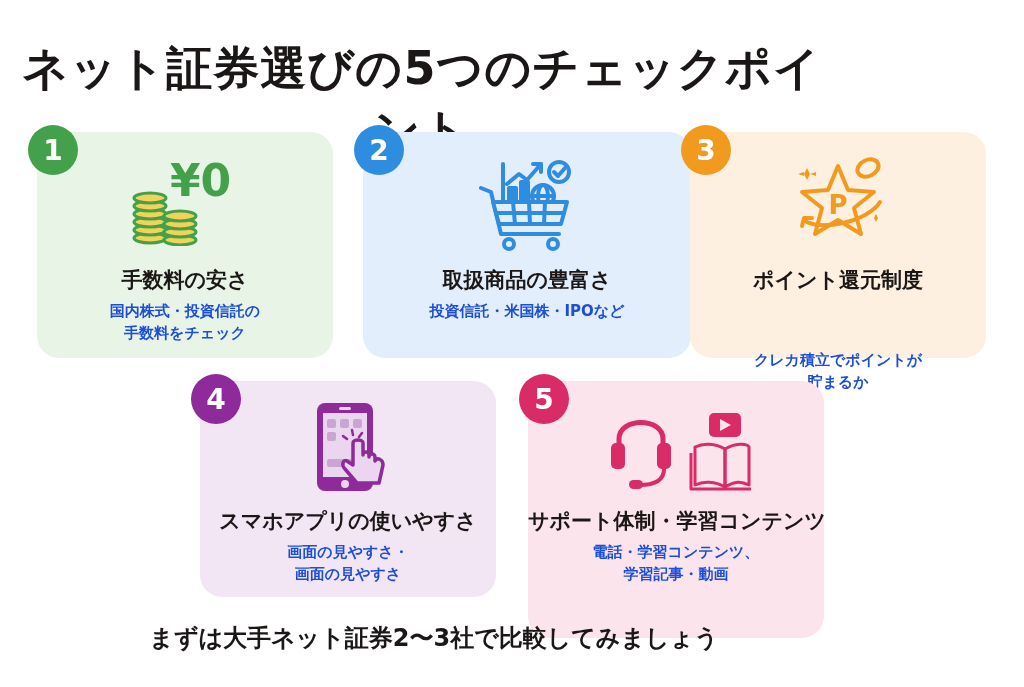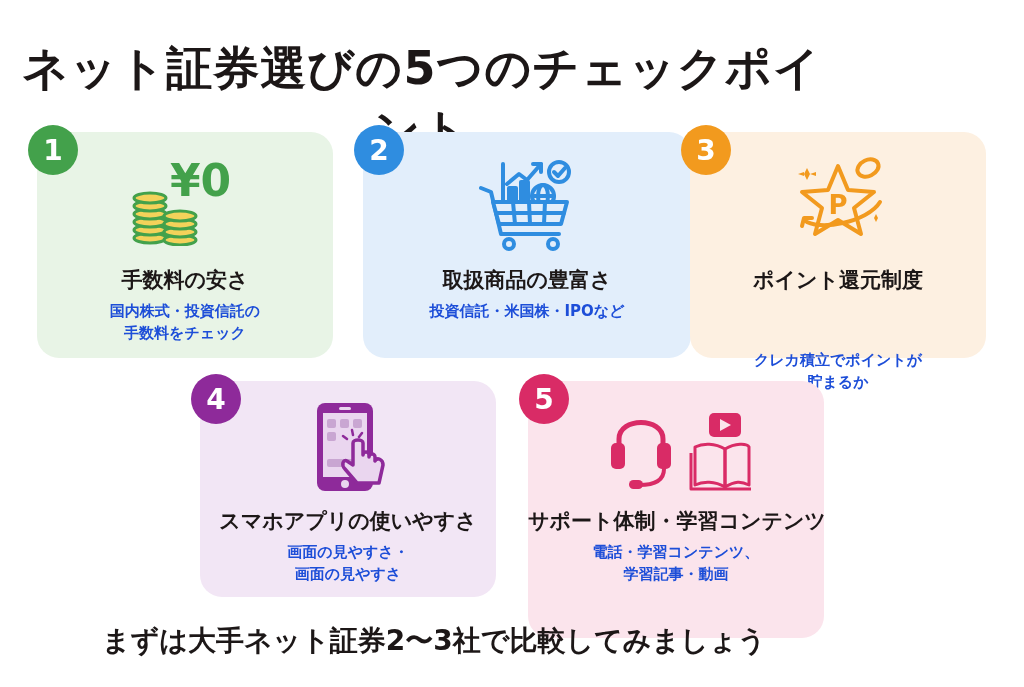--- a/index.html
+++ b/index.html
@@ -27,21 +27,21 @@
     font-size: 21px; font-weight: bold; color: #1c1717; white-space: nowrap;
   }
   .card-desc {
     position: absolute; left: 0; width: 100%; text-align: center;
     font-size: 15px; font-weight: bold; color: #1d4ed8; line-height: 22px;
   }
   .card-desc span { display: block; }
 
   .footer {
     position: absolute; left: 0; top: 622px; width: 868px; text-align: center;
-    font-size: 28px; font-weight: bold; color: #1c1717;
+    font-size: 24px; font-weight: bold; color: #1c1717;
   }
 </style>
 </head>
 <body>
 
 <div class="title">ネット証券選びの5つのチェックポイント</div>
 
 <div class="card" style="left:37px; top:132px; width:296px; height:226px; background:#e8f4e6;">
   <div class="icon-wrap" style="top:22px;">
     <svg width="110" height="92" viewBox="0 0 110 92">

